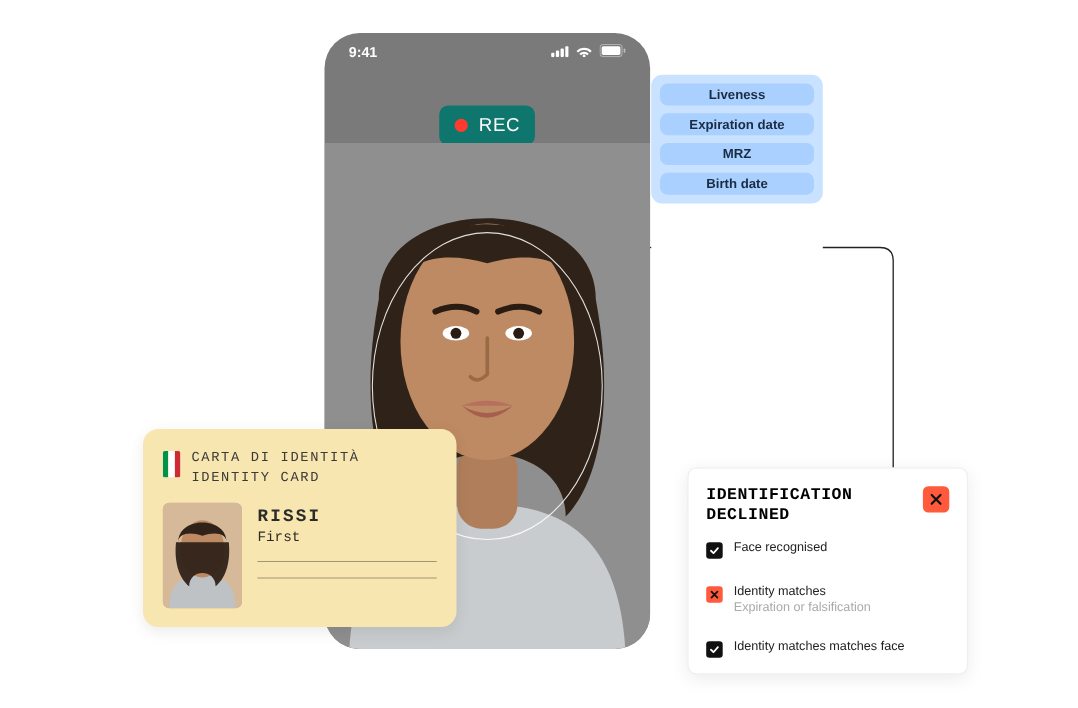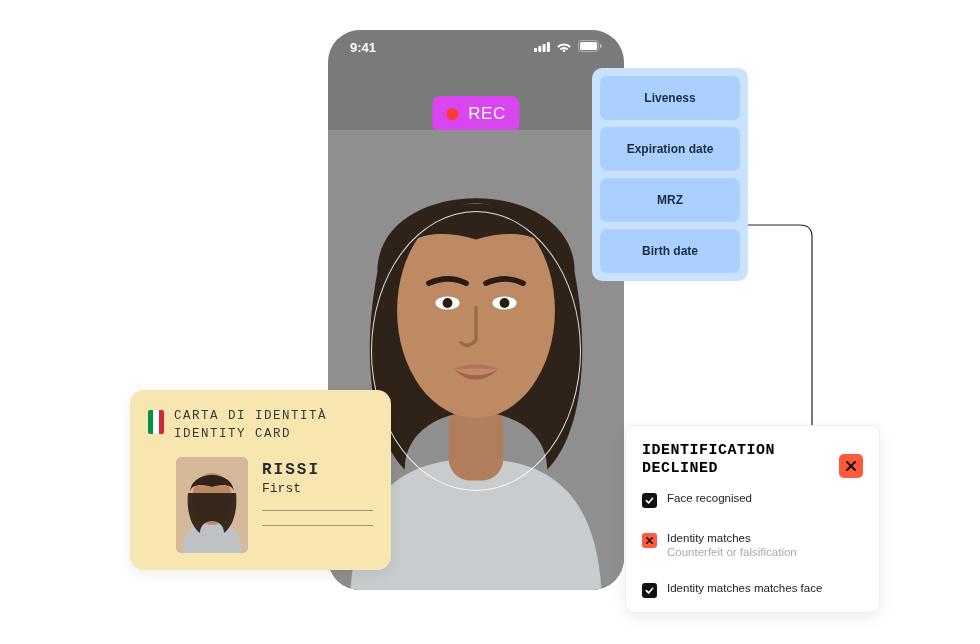--- a/index.html
+++ b/index.html
@@ -15,42 +15,41 @@
   
   .phone {
     position: absolute;
     left: 295px;
     top: 30px;
     width: 296px;
     height: 560px;
     background: #7a7a7a;
     border-radius: 32px;
     overflow: hidden;
-    margin-left: 33px;
   }
   .statusbar {
     position: absolute;
     top: 0; left: 0; right: 0;
     height: 34px;
     display: flex;
     align-items: center;
     justify-content: space-between;
     padding: 0 22px;
     color: #fff;
     font-size: 13px;
     font-weight: 600;
   }
   .status-right { display: flex; align-items: center; gap: 6px; }
 
   .rec-pill {
     position: absolute;
     top: 66px;
     left: 50%;
     transform: translateX(-50%);
-    background: #d946ef;
+    background: #0f766e;
     color: #fff;
     border-radius: 8px;
     padding: 8px 14px;
     display: flex;
     align-items: center;
     gap: 10px;
     font-size: 17px;
     font-weight: 500;
     letter-spacing: 0.5px;
   }
@@ -72,21 +71,21 @@
     width: 210px; height: 280px;
     border: 1px solid rgba(255,255,255,0.85);
     border-radius: 50%;
   }
 
   
   .id-card {
     position: absolute;
     left: 130px;
     top: 390px;
-    width: 261px;
+    width: 285px;
     height: 180px;
     background: #f8e6b0;
     border-radius: 14px;
     box-shadow: 0 4px 14px rgba(0,0,0,0.08);
     padding: 18px 18px 14px 18px;
   }
   .id-header {
     display: flex;
     align-items: flex-start;
     gap: 10px;
@@ -106,21 +105,20 @@
     font-family: "Courier New", monospace;
     font-size: 12.5px;
     letter-spacing: 1.5px;
     color: #3a3a3a;
     line-height: 1.4;
   }
   .id-body {
     display: flex;
     gap: 14px;
     margin-top: 14px;
-    margin-left: 28px;
   }
   .id-photo {
     width: 72px; height: 96px;
     border-radius: 6px;
     background: #caa98a;
     overflow: hidden;
     flex-shrink: 0;
   }
   .id-photo svg { width: 100%; height: 100%; }
   .id-fields {
@@ -157,21 +155,21 @@
     flex-direction: column;
     gap: 7px;
   }
   .check-item {
     background: #a9d0ff;
     border-radius: 7px;
     text-align: center;
     font-size: 12px;
     font-weight: 600;
     color: #1a2b44;
-    padding: 15px 4px;
+    padding: 3px 4px;
   }
 
   
   .connector-svg {
     position: absolute;
     top: 0; left: 0;
     width: 980px; height: 644px;
     pointer-events: none;
   }
 
@@ -183,21 +181,21 @@
     width: 255px;
     background: #ffffff;
     border: 1px solid #eee;
     border-radius: 8px;
     box-shadow: 0 4px 16px rgba(0,0,0,0.08);
     padding: 16px 16px 14px 16px;
   }
   .result-head {
     display: flex;
     justify-content: space-between;
-    align-items: flex-end;
+    align-items: flex-start;
   }
   .result-title {
     font-family: "Courier New", monospace;
     font-weight: 700;
     font-size: 15px;
     letter-spacing: 0.5px;
     line-height: 1.2;
   }
   .close-badge {
     width: 24px; height: 24px;
@@ -374,21 +372,21 @@
       </span>
     </div>
     <div class="result-row">
       <span class="cb cb-fail">
         <svg viewBox="0 0 10 10">
             <path d="M2 2 L8 8 M8 2 L2 8" stroke="#111" stroke-width="1.8" stroke-linecap="round"></path>
           </svg>
       </span>
       <span>
         <span>Identity matches</span>
-        <span class="sub">Counterfeit or falsification</span>
+        <span class="sub">Expiration or falsification</span>
       </span>
     </div>
     <div class="result-row">
       <span class="cb cb-ok">
         <svg viewBox="0 0 10 10">
             <path d="M1.5 5.2 L4 7.7 L8.5 2.5" stroke="#fff" stroke-width="1.8" fill="none" stroke-linecap="round" stroke-linejoin="round"></path>
           </svg>
       </span>
       <span>
         <span>Identity matches matches face</span>

